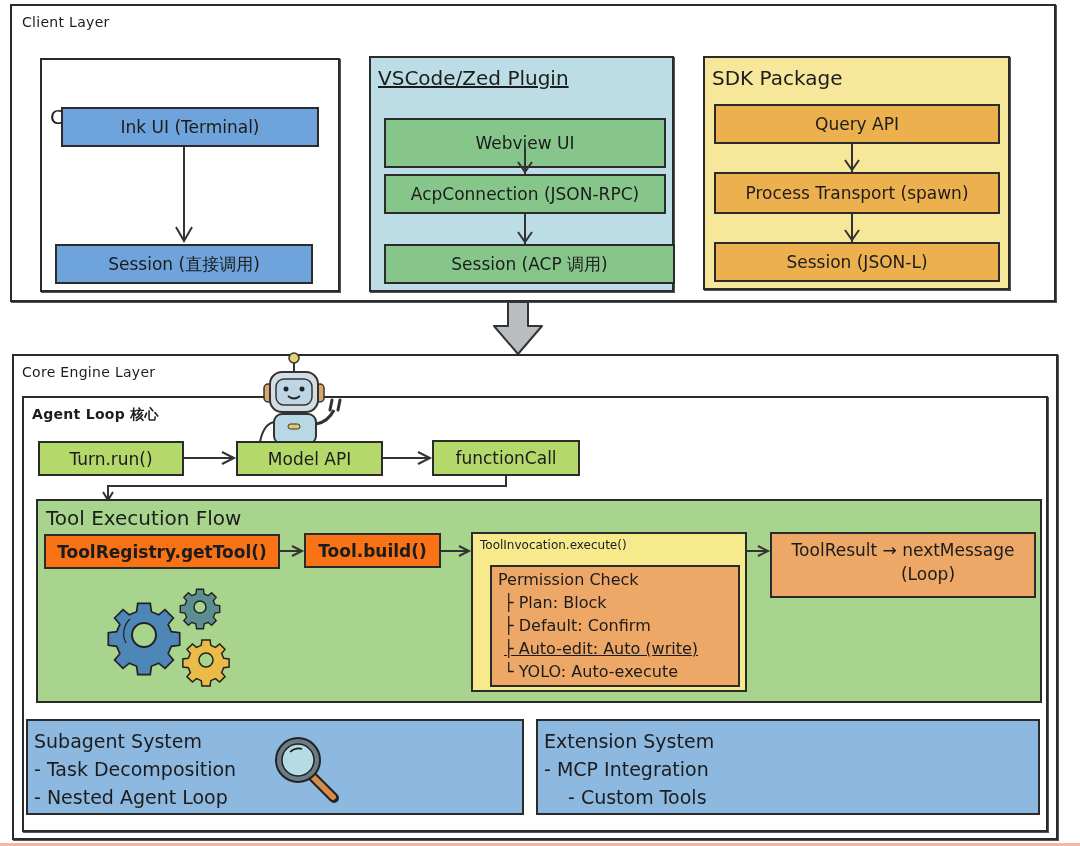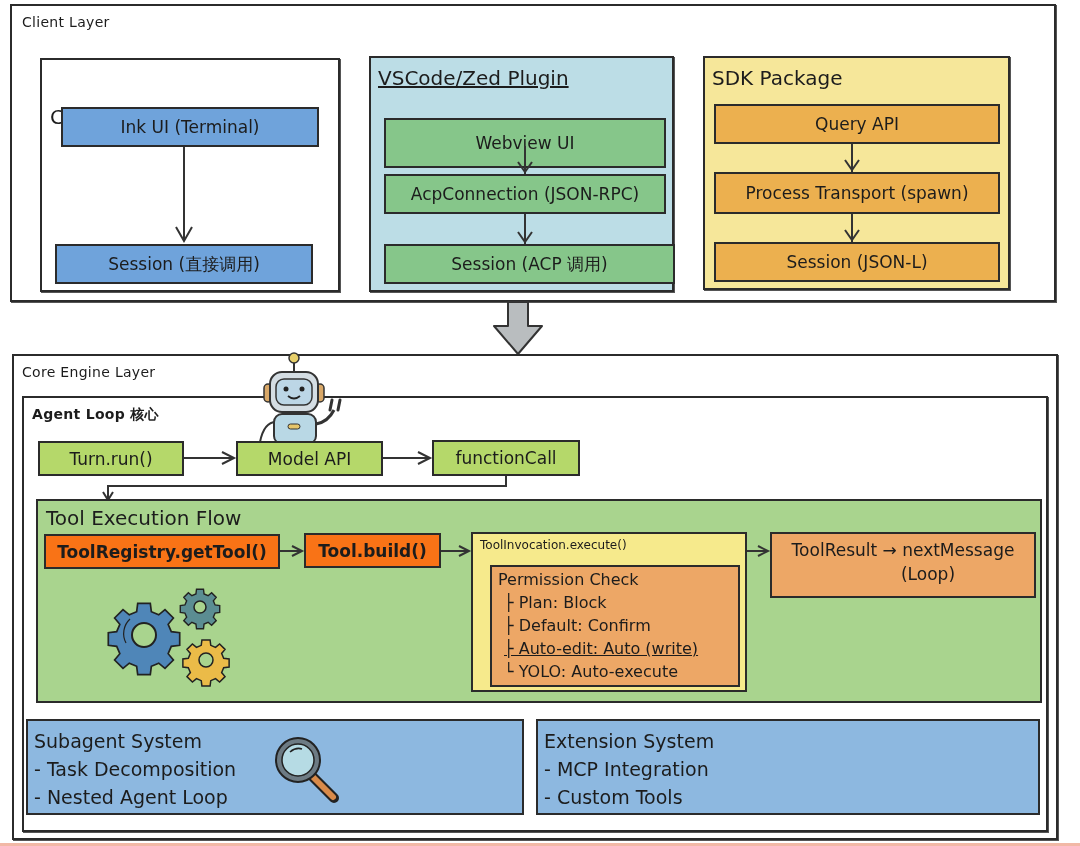--- a/index.html
+++ b/index.html
@@ -173,15 +173,15 @@
   <line x1="40" y1="44" x2="64" y2="68" stroke="#222" stroke-width="10" stroke-linecap="round"></line>
   <line x1="42" y1="46" x2="63" y2="67" stroke="#d88a4a" stroke-width="6" stroke-linecap="round"></line>
   <circle cx="28" cy="30" r="22" fill="#6d7b84" stroke="#222" stroke-width="2"></circle>
   <circle cx="28" cy="30" r="16" fill="#b6dbe4" stroke="#222" stroke-width="1.5"></circle>
   <path d="M20 22 Q26 17 32 19" fill="none" stroke="#222" stroke-width="1.6"></path>
 </svg>
 
 <div class="abs" style="left:536px; top:719px; width:504px; height:96px; background:#8db8e0; border:2px solid #2b2b2b;"></div>
 <div class="abs list-line" style="left:544px; top:727px;">Extension System</div>
 <div class="abs list-line" style="left:544px; top:755px;">- MCP Integration</div>
-<div class="abs list-line" style="left:544px; top:783px;text-align:right;">- Custom Tools</div>
+<div class="abs list-line" style="left:568px; top:783px;text-align:right;">- Custom Tools</div>
 
 <div class="bottom-line"></div>
 
 </body></html>

